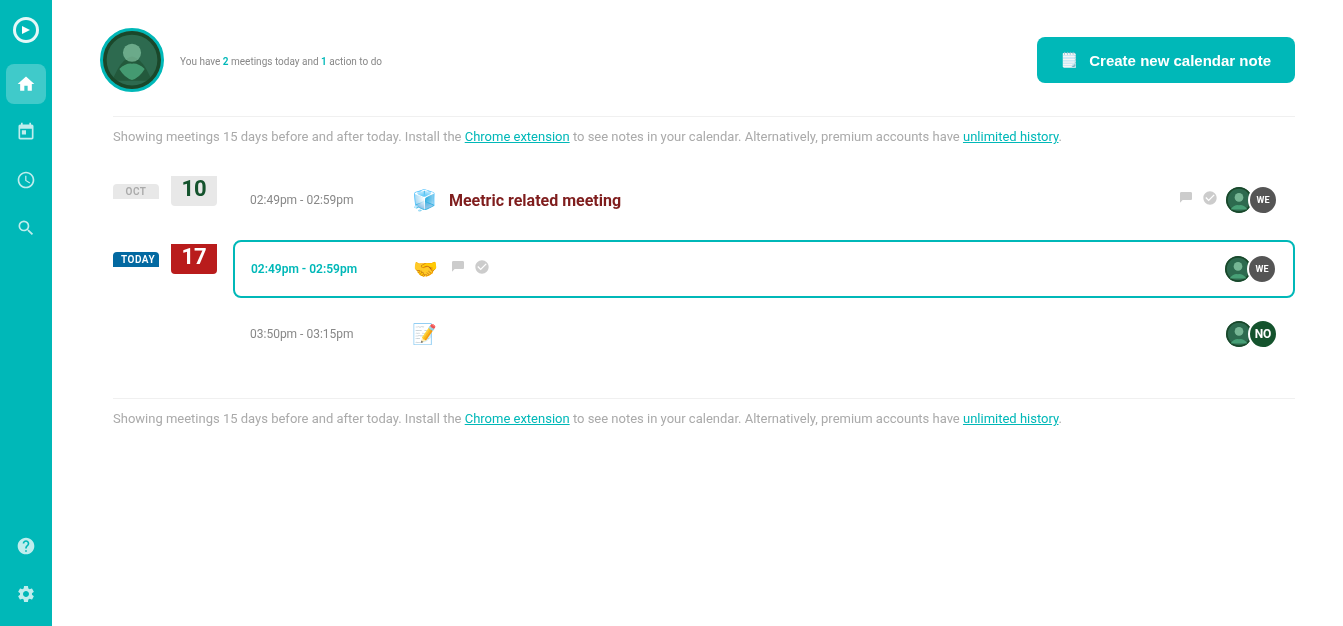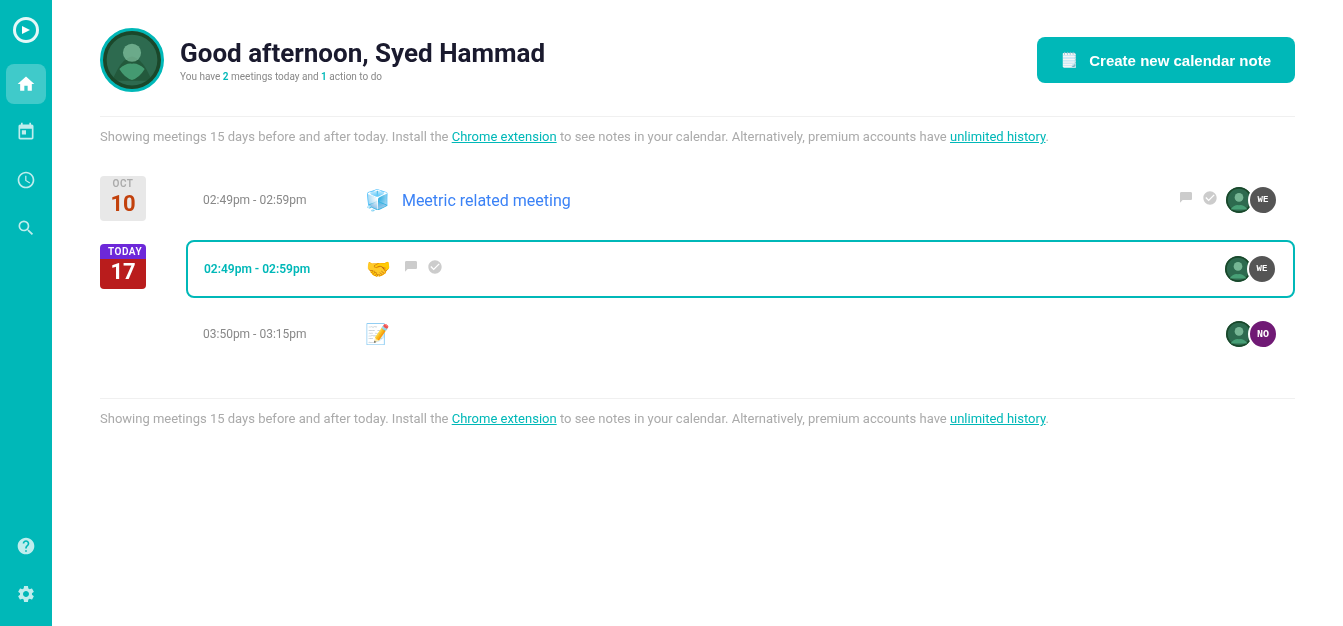--- a/index.html
+++ b/index.html
@@ -110,20 +110,21 @@
       cursor: pointer;
       display: flex;
       align-items: center;
       gap: 10px;
       white-space: nowrap;
     }
 
     
     .content {
       padding: 0 48px;
+      margin-left: 13px;
     }
 
     
     .info-bar {
       font-size: 13px;
       color: #aaa;
       padding: 12px 0;
       border-top: 1px solid #f0f0f0;
     }
     .info-bar a {
@@ -139,50 +140,50 @@
     
     .date-group {
       display: flex;
       align-items: flex-start;
       margin-bottom: 12px;
       gap: 0;
     }
     .date-label {
       min-width: 70px;
       display: flex;
-      flex-direction: column;
-      align-items: flex-start;
+      align-items: center;
       padding-top: 4px;
       flex-shrink: 0;
+      gap: 12px;
     }
     .date-month {
       font-size: 10px;
       font-weight: 600;
       color: #aaa;
       text-transform: uppercase;
       letter-spacing: 0.5px;
       background: #e8e8e8;
       padding: 2px 8px;
       border-radius: 4px 4px 0 0;
       width: 46px;
       text-align: center;
     }
     .date-day {
       font-size: 22px;
       font-weight: 700;
-      color: #c2410c;
+      color: #14532d;
       background: #e8e8e8;
       width: 46px;
       text-align: center;
       padding: 0 0 4px 0;
       border-radius: 0 0 4px 4px;
       line-height: 1.2;
     }
     .date-label.today .date-month {
-      background: #6d28d9;
+      background: #0369a1;
       color: #fff;
     }
     .date-label.today .date-day {
       background: #b91c1c;
       color: #fff;
     }
 
     .meetings-for-day {
       flex: 1;
       display: flex;
@@ -215,35 +216,35 @@
     .meeting-time.today-time {
       color: #00b8b8;
       font-weight: 600;
     }
     .meeting-icon {
       font-size: 20px;
       flex-shrink: 0;
     }
     .meeting-name {
       font-size: 16px;
-      color: #3b82f6;
+      color: #7f1d1d;
       flex: 1;
+      font-weight: bold;
     }
     .meeting-actions {
       display: flex;
       align-items: center;
       gap: 8px;
       color: #ccc;
       font-size: 16px;
     }
     .meeting-avatars {
       display: flex;
       align-items: center;
       margin-left: auto;
-      font-family: Liberation Mono, monospace;
     }
     .meeting-avatar {
       width: 30px;
       height: 30px;
       border-radius: 50%;
       border: 2px solid #fff;
       margin-left: -6px;
       overflow: hidden;
       display: flex;
       align-items: center;
@@ -254,23 +255,23 @@
     .avatar-img {
       background: #2d6a4f;
       color: #fff;
     }
     .avatar-we {
       background: #555;
       color: #fff;
       font-size: 9px;
     }
     .avatar-no {
-      background: #701a75;
-      color: #fff;
-      font-size: 10px;
+      background: #14532d;
+      color: #fff;
+      font-size: 12px;
     }
 
     
     .info-bar-bottom {
       font-size: 13px;
       color: #aaa;
       padding: 12px 0;
       border-top: 1px solid #f0f0f0;
       margin-top: 8px;
     }
@@ -333,21 +334,20 @@
       <div class="avatar-circle">
         <svg viewBox="0 0 64 64" xmlns="http://www.w3.org/2000/svg">
           <circle cx="32" cy="32" r="32" fill="#1a472a"></circle>
           <circle cx="32" cy="32" r="28" fill="#2d6a4f"></circle>
           <path d="M10 55 Q20 30 32 28 Q44 30 54 55" fill="#1a472a" opacity="0.5"></path>
           <circle cx="32" cy="24" r="10" fill="#95d5b2" opacity="0.6"></circle>
           <path d="M18 42 Q25 35 32 36 Q39 35 46 42 Q40 52 32 54 Q24 52 18 42Z" fill="#52b788" opacity="0.7"></path>
         </svg>
       </div>
       <div class="header-text">
-        <h1>Good afternoon, Syed Hammad</h1>
         <p>
           <span>You have </span><span class="highlight">2</span><span> meetings today and </span><span class="highlight">1</span><span> action to do</span>
         </p>
       </div>
     </div>
     <button class="create-btn">
       <span>🗒️</span>
       <span>Create new calendar note</span>
     </button>
   </div>

